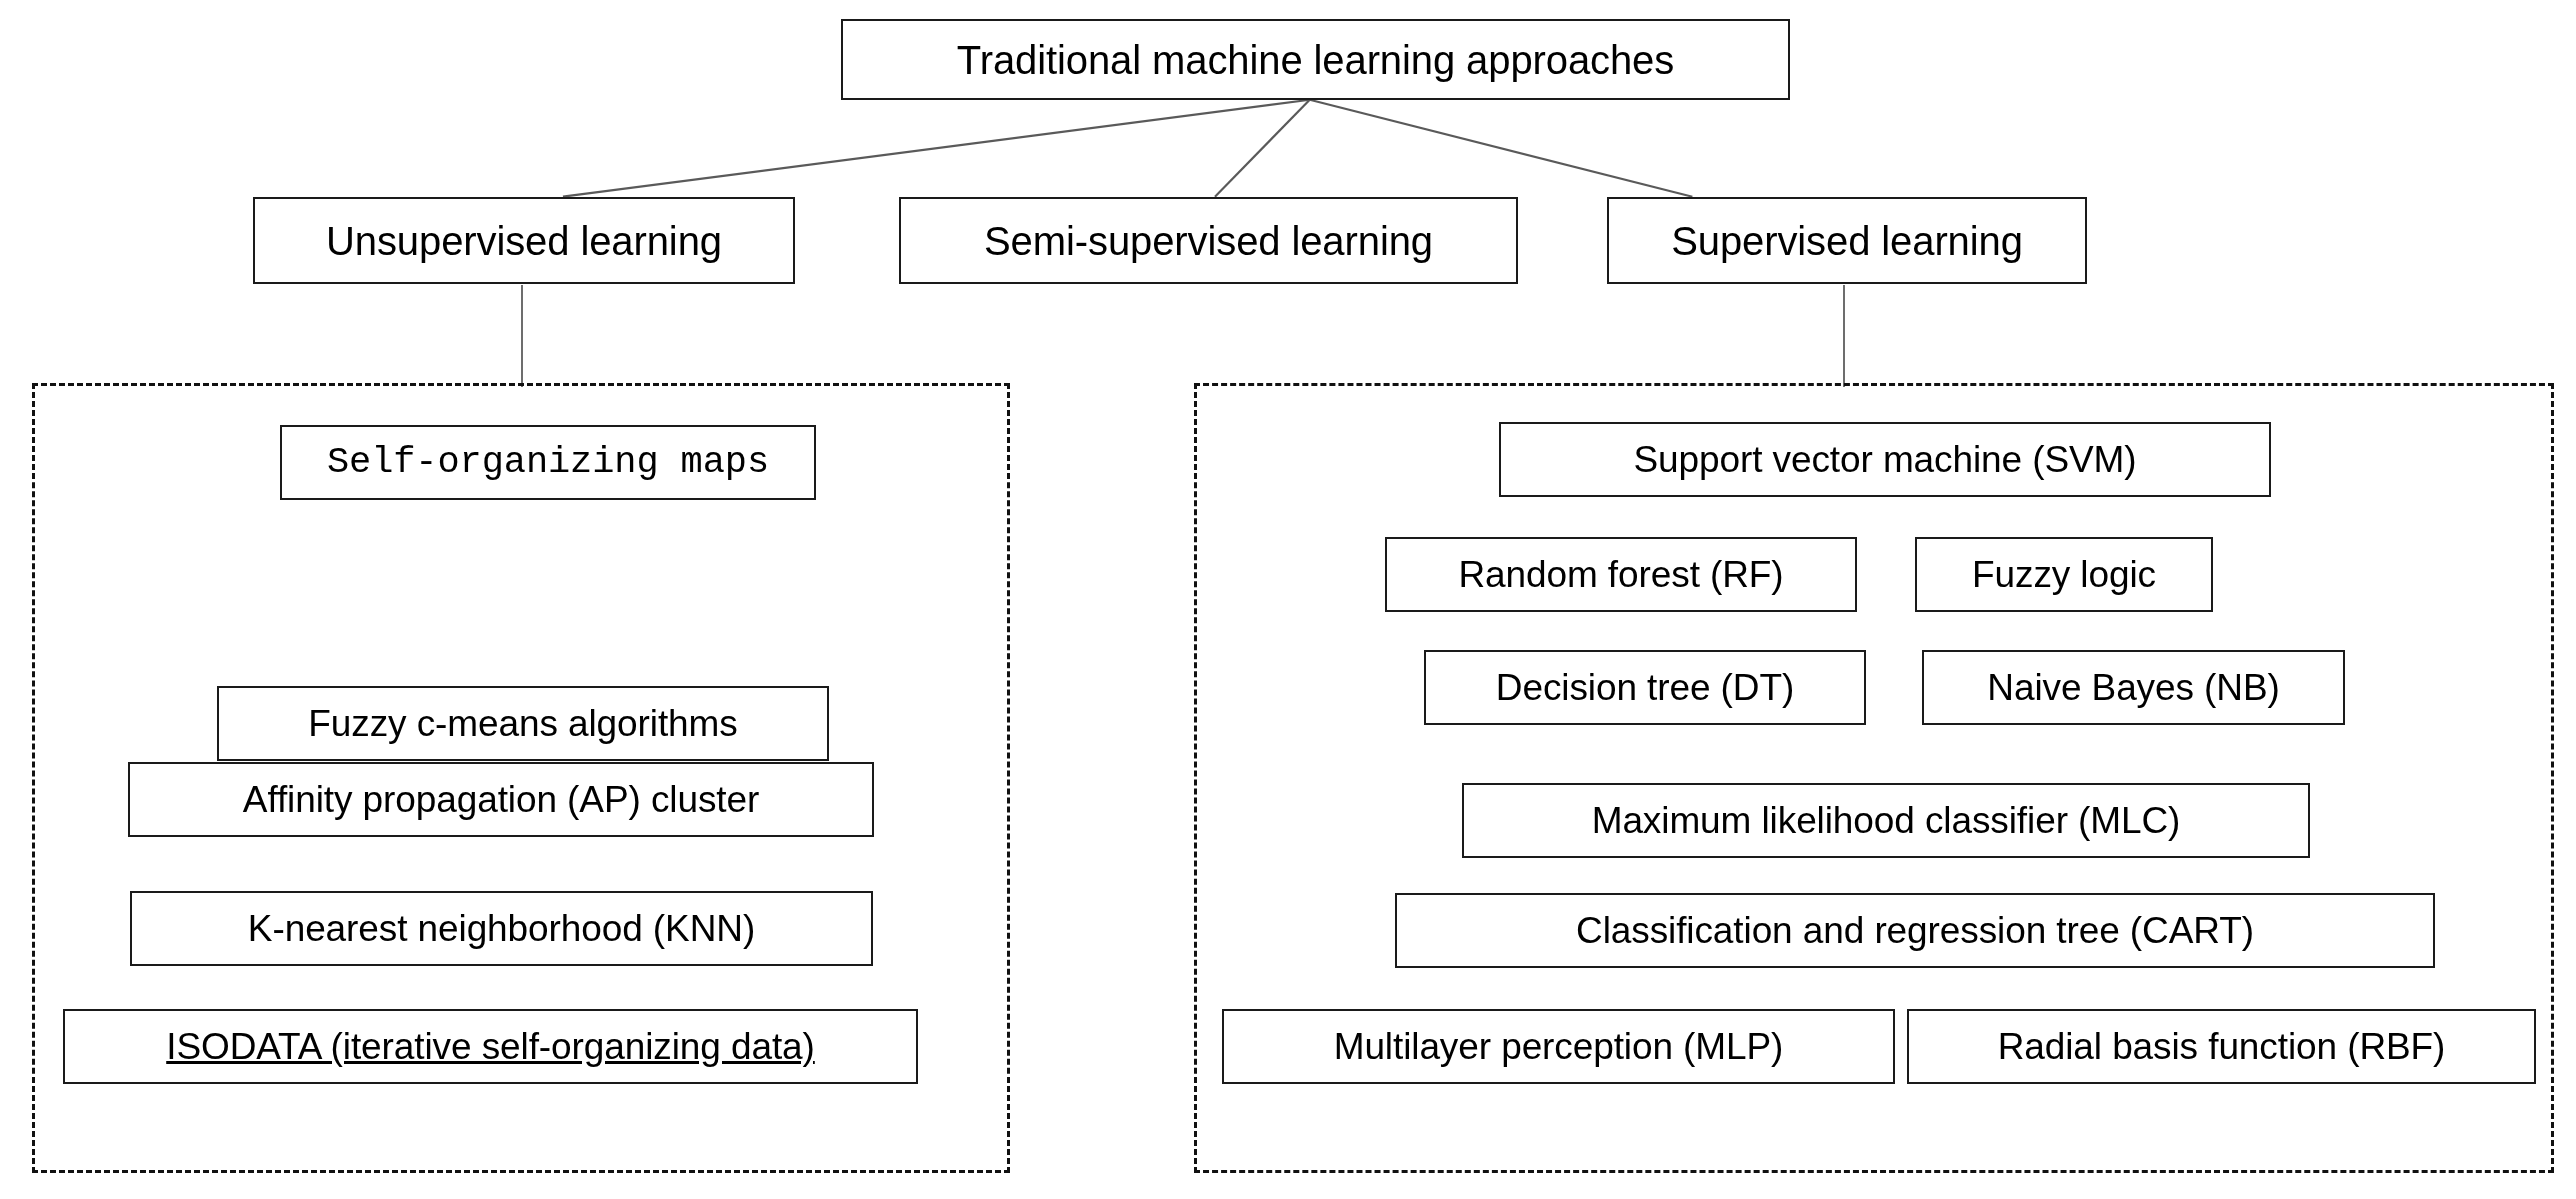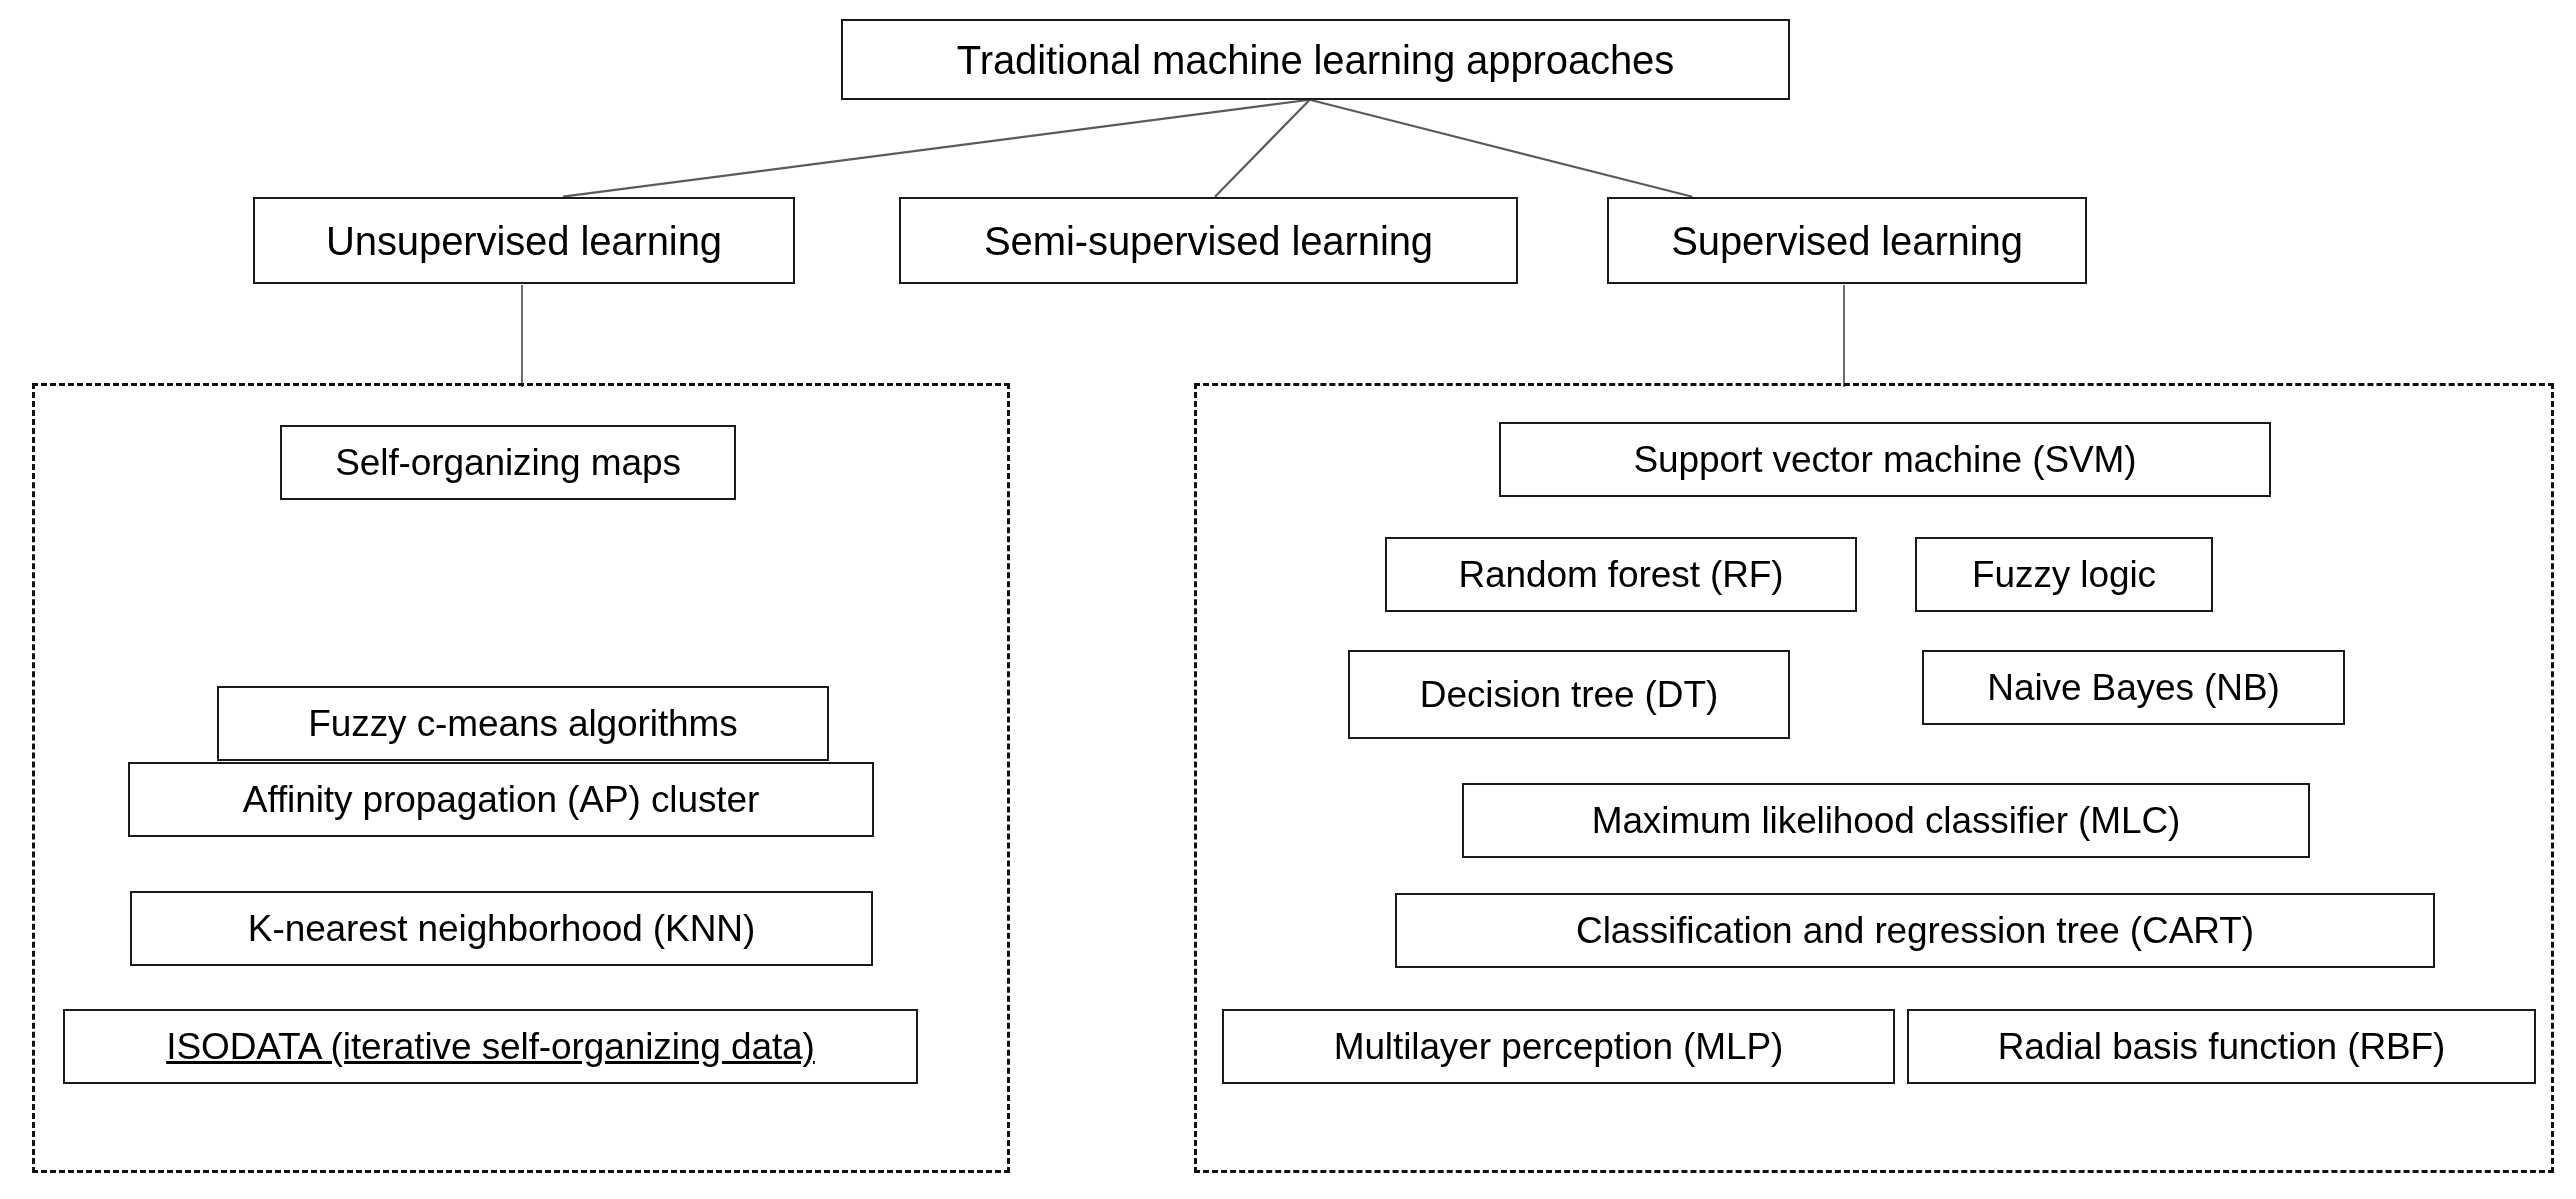--- a/index.html
+++ b/index.html
@@ -91,21 +91,21 @@
   <div class="node level-2" style="left:899px; top:197px; width:619px; height:87px;">
     <span class="node-label">Semi-supervised learning</span>
   </div>
 
   <div class="node level-2" style="left:1607px; top:197px; width:480px; height:87px;">
     <span class="node-label">Supervised learning</span>
   </div>
 
   <div class="group" style="left:32px; top:383px; width:978px; height:790px;"></div>
 
-  <div class="node leaf" style="left:280px; top:425px; width:456px; height:75px;">
+  <div class="node leaf" style="left:280px; top:425px; width:536px; height:75px;font-family:Liberation Mono, monospace;">
     <span class="node-label">Self-organizing maps</span>
   </div>
 
 
   <div class="node leaf" style="left:217px; top:686px; width:612px; height:75px;">
     <span class="node-label">Fuzzy c-means algorithms</span>
   </div>
 
   <div class="node leaf" style="left:128px; top:762px; width:746px; height:75px;">
     <span class="node-label">Affinity propagation (AP) cluster</span>
@@ -126,21 +126,21 @@
   </div>
 
   <div class="node leaf" style="left:1385px; top:537px; width:472px; height:75px;">
     <span class="node-label">Random forest (RF)</span>
   </div>
 
   <div class="node leaf" style="left:1915px; top:537px; width:298px; height:75px;">
     <span class="node-label">Fuzzy logic</span>
   </div>
 
-  <div class="node leaf" style="left:1348px; top:650px; width:442px; height:89px;">
+  <div class="node leaf" style="left:1424px; top:650px; width:442px; height:75px;">
     <span class="node-label">Decision tree (DT)</span>
   </div>
 
   <div class="node leaf" style="left:1922px; top:650px; width:423px; height:75px;">
     <span class="node-label">Naive Bayes (NB)</span>
   </div>
 
   <div class="node leaf" style="left:1462px; top:767px; width:848px; height:75px;margin-top:16px;">
     <span class="node-label">Maximum likelihood classifier (MLC)</span>
   </div>

